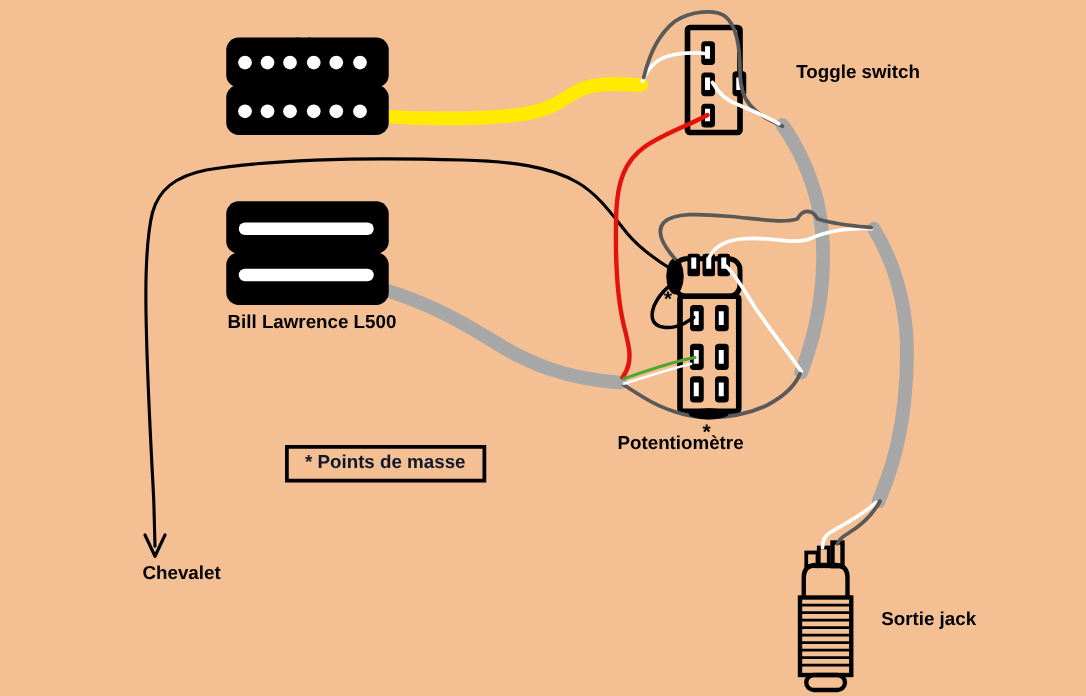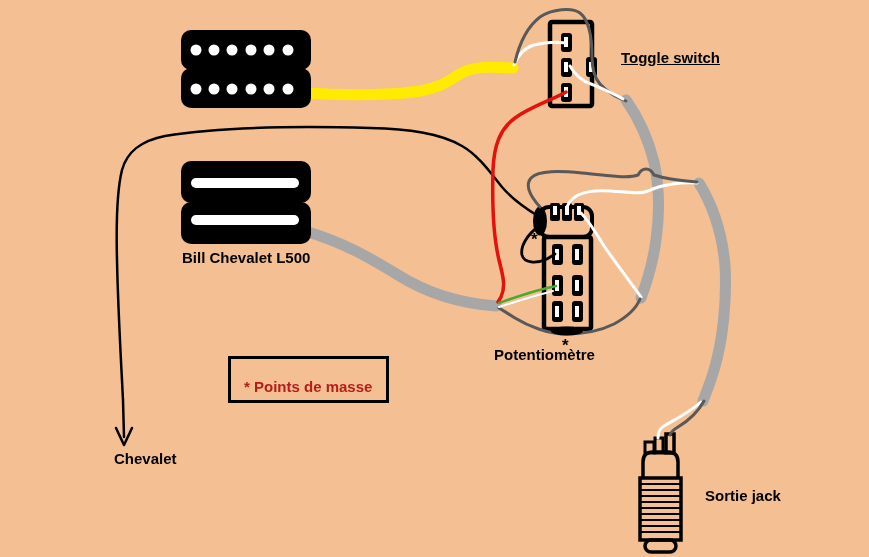--- a/index.html
+++ b/index.html
@@ -8,22 +8,22 @@
     background:#F3BF93;
     font-family:"Liberation Sans", sans-serif;
   }
   .canvas svg { position:absolute; left:0; top:0; }
   .lbl {
     position:absolute; font-weight:bold; font-size:15px; color:#000;
     white-space:nowrap; line-height:1.1;
   }
   .masse-box {
     position:absolute; left:228px; top:356px;
-    border:3px solid #000; padding:19px 14px 5px 13px;
-    font-weight:bold; font-size:15px; color:#b91c1c; white-space:nowrap;
+    border:3px solid #000; padding:2px 14px 5px 13px;
+    font-weight:bold; font-size:15px; color:#0f172a; white-space:nowrap;
   }
   path, rect, ellipse, circle, polyline { vector-effect:none; }
 </style>
 </head>
 <body>
 
 <div class="canvas">
 
   <svg width="869" height="557" viewBox="0 0 869 557">
 
@@ -133,23 +133,23 @@
       <rect x="645" y="442" width="9" height="11" fill="none" stroke="#000" stroke-width="3"></rect>
       <rect x="655" y="438" width="8" height="15" fill="none" stroke="#000" stroke-width="3"></rect>
       <rect x="666" y="434" width="8" height="19" fill="none" stroke="#000" stroke-width="3.5"></rect>
     </g>
     <path d="M 701,402 C 690,412 676,419 664,426 C 659,429 658,433 658,438" fill="none" stroke="#FFFFFF" stroke-width="3" stroke-linecap="round"></path>
     <path d="M 704,401 C 698,412 688,421 678,427 C 673,430 671,432 670,435" fill="none" stroke="#595959" stroke-width="3" stroke-linecap="round"></path>
   </svg>
 
   <div class="lbl" style="left:206px; top:6px;margin-top:23px;">Washburn</div>
 
-  <div class="lbl" style="left:621px; top:50px;text-decoration:underline;">Toggle switch</div>
+  <div class="lbl" style="left:637px; top:50px;">Toggle switch</div>
 
-  <div class="lbl" style="left:182px; top:250px;">Bill Chevalet L500</div>
+  <div class="lbl" style="left:182px; top:250px;">Bill Lawrence L500</div>
 
   <div class="lbl" style="left:494px; top:347px;">Potentiomètre</div>
 
   <div class="masse-box">* Points de masse</div>
 
   <div class="lbl" style="left:92px; top:451px;margin-left:22px;">Chevalet</div>
 
   <div class="lbl" style="left:705px; top:488px;">Sortie jack</div>
 
 </div>

